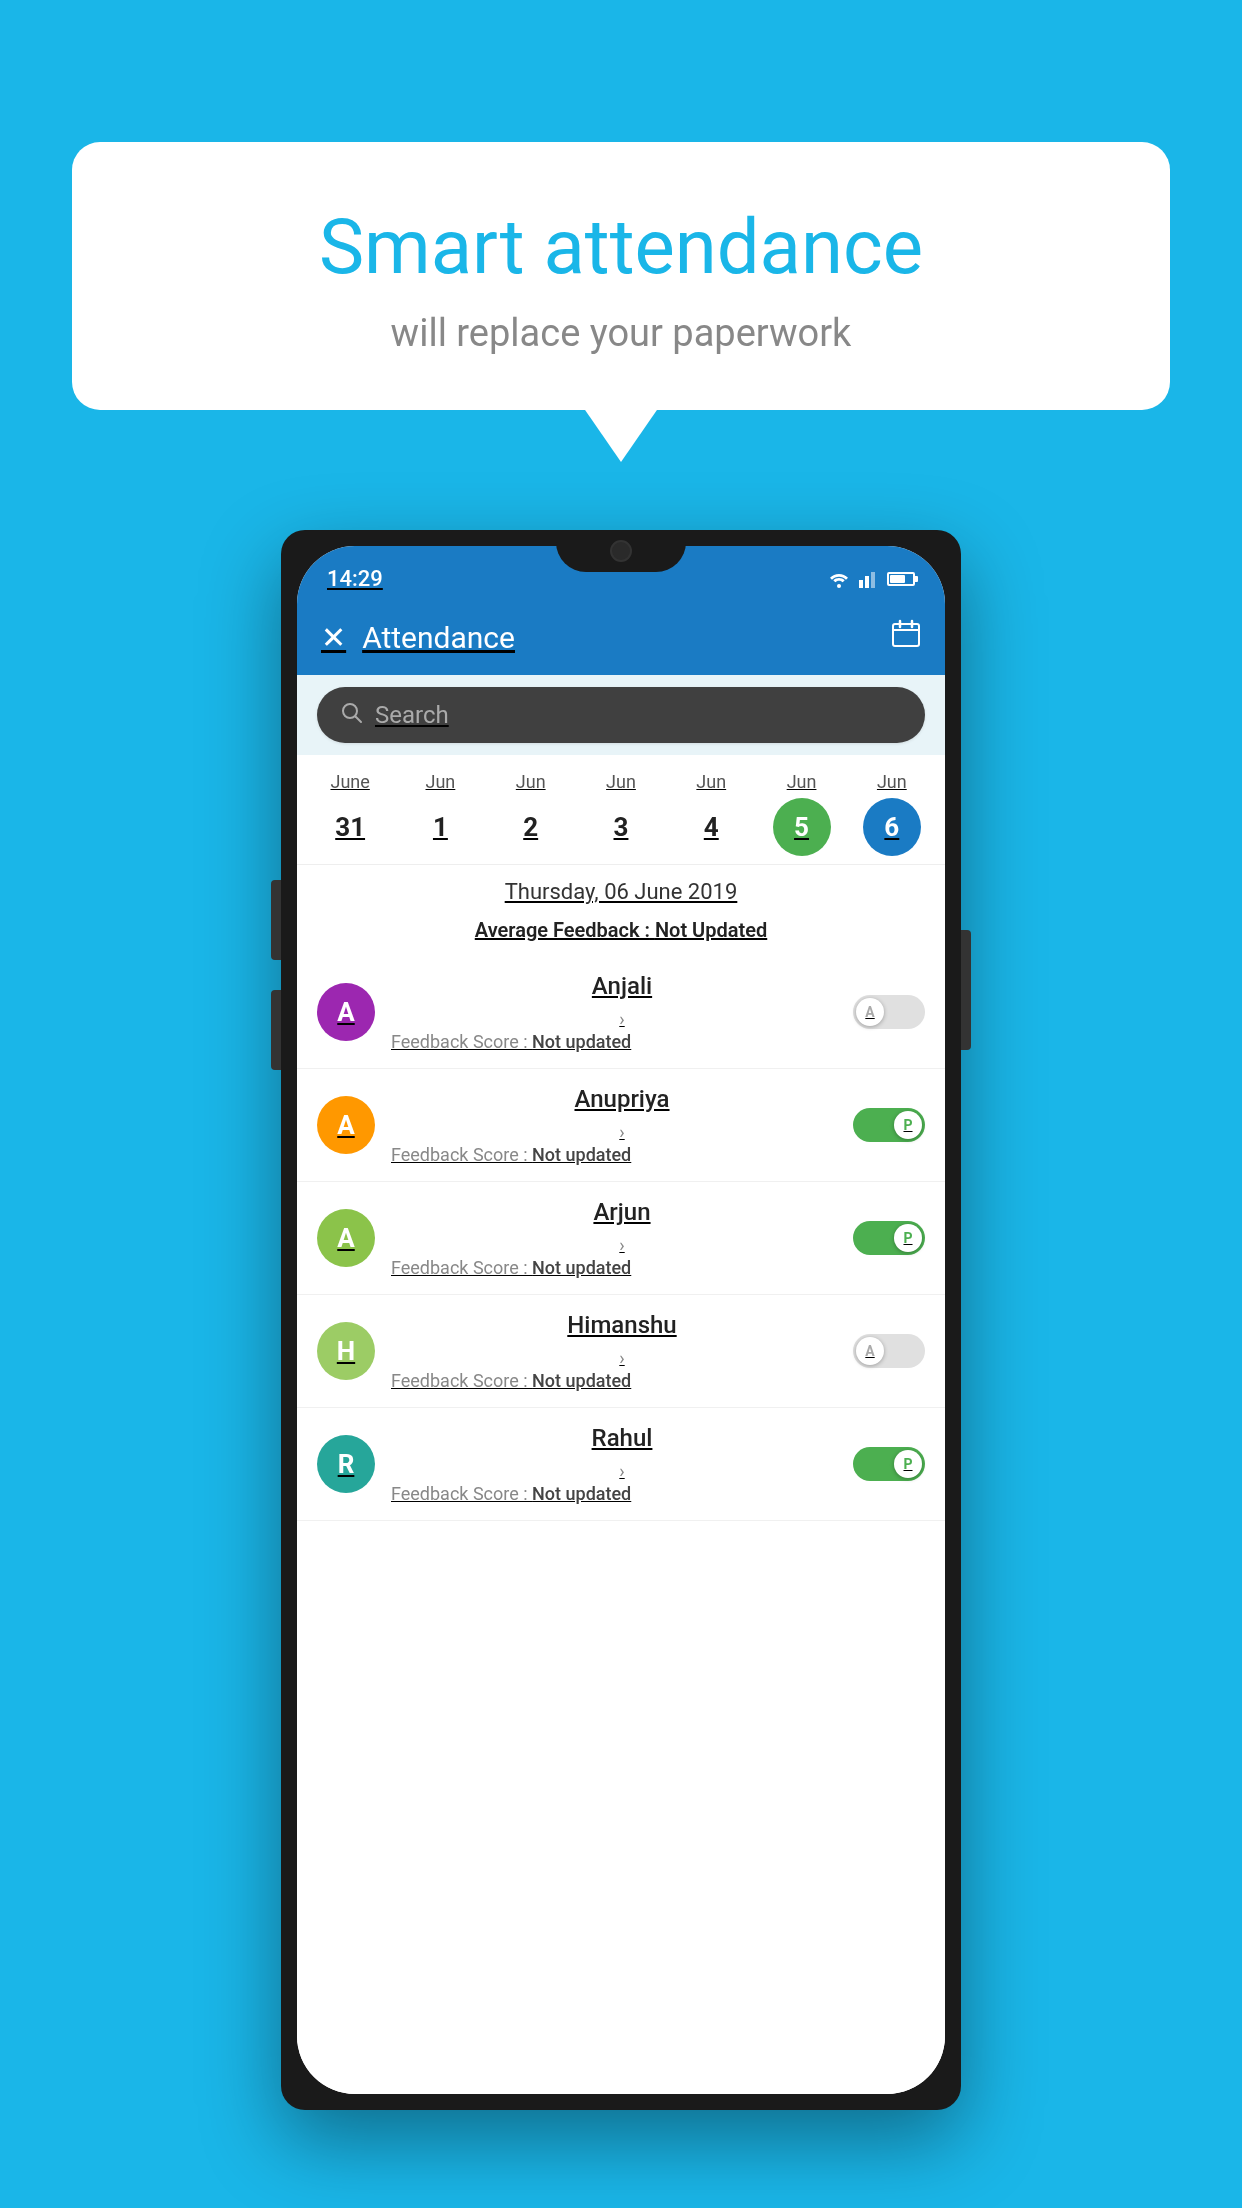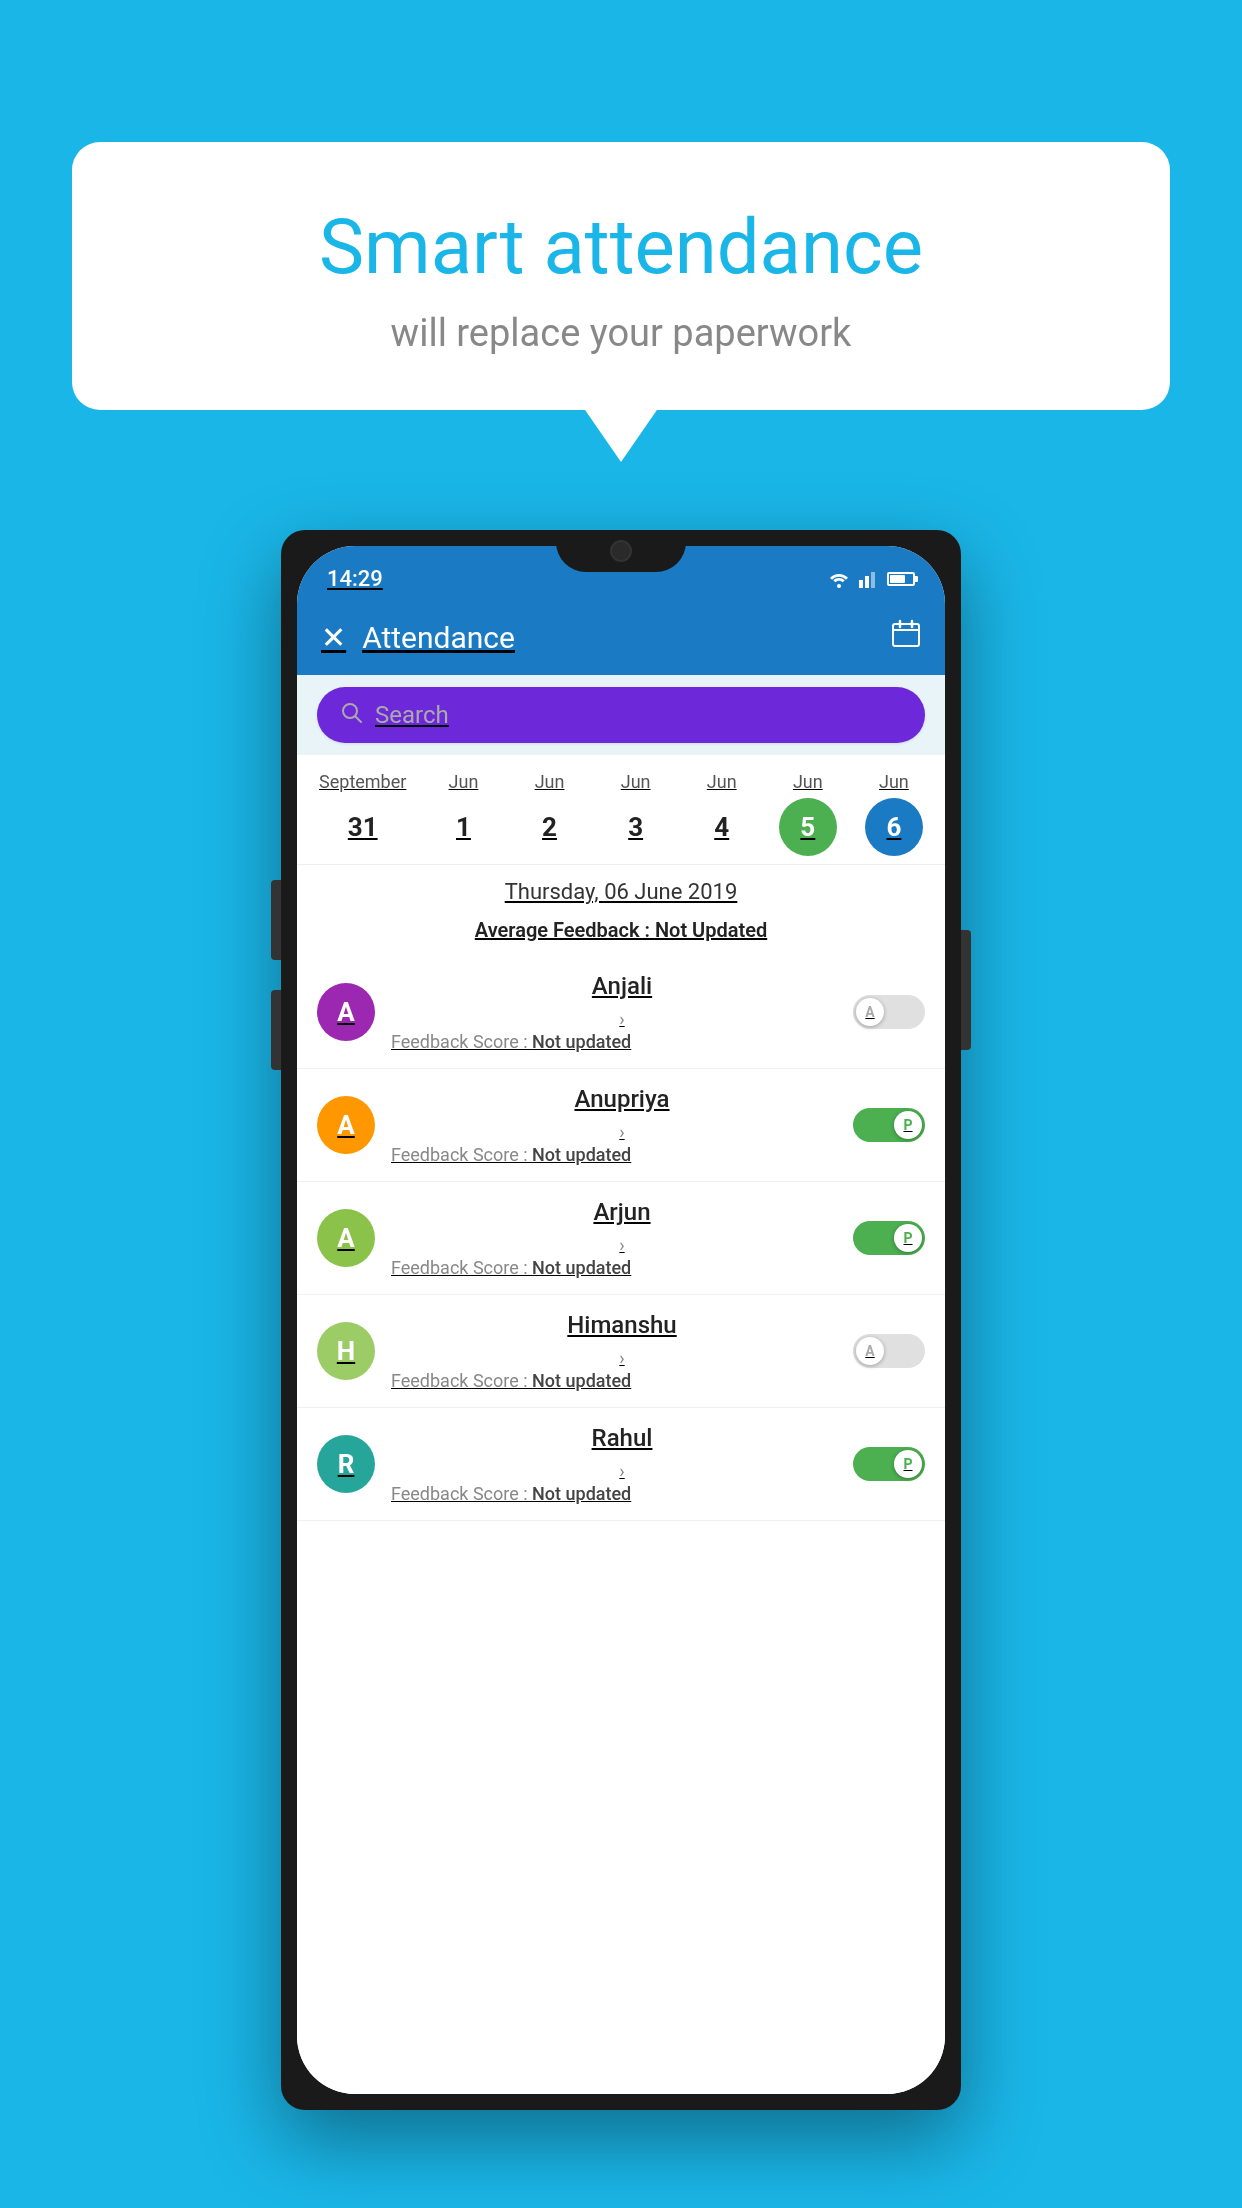--- a/index.html
+++ b/index.html
@@ -205,21 +205,21 @@
       color: white;
       font-size: 26px;
     }
 
     
     .search-container {
       background: #e8f4f8;
       padding: 12px 20px;
     }
     .search-bar {
-      background: #6d28d9;
+      background: #404040;
       border-radius: 30px;
       padding: 14px 24px;
       display: flex;
       align-items: center;
       gap: 12px;
       box-shadow: 0 1px 3px rgba(0,0,0,0.1);
     }
     .search-icon-wrap {
       color: #999;
       font-size: 22px;
@@ -467,21 +467,21 @@
               <circle cx="9" cy="9" r="7" stroke="#aaa" stroke-width="2"></circle>
               <line x1="14.5" y1="14.5" x2="20" y2="20" stroke="#aaa" stroke-width="2" stroke-linecap="round"></line>
             </svg>
           </div>
           <span class="search-text">Search</span>
         </div>
       </div>
 
       <div class="calendar-strip" id="cal-strip">
           <div class="cal-day">
-            <span class="cal-month">September</span>
+            <span class="cal-month">June</span>
             <span class="cal-date">31</span>
           </div>
           <div class="cal-day">
             <span class="cal-month">Jun</span>
             <span class="cal-date">1</span>
           </div>
           <div class="cal-day">
             <span class="cal-month">Jun</span>
             <span class="cal-date">2</span>
           </div>

